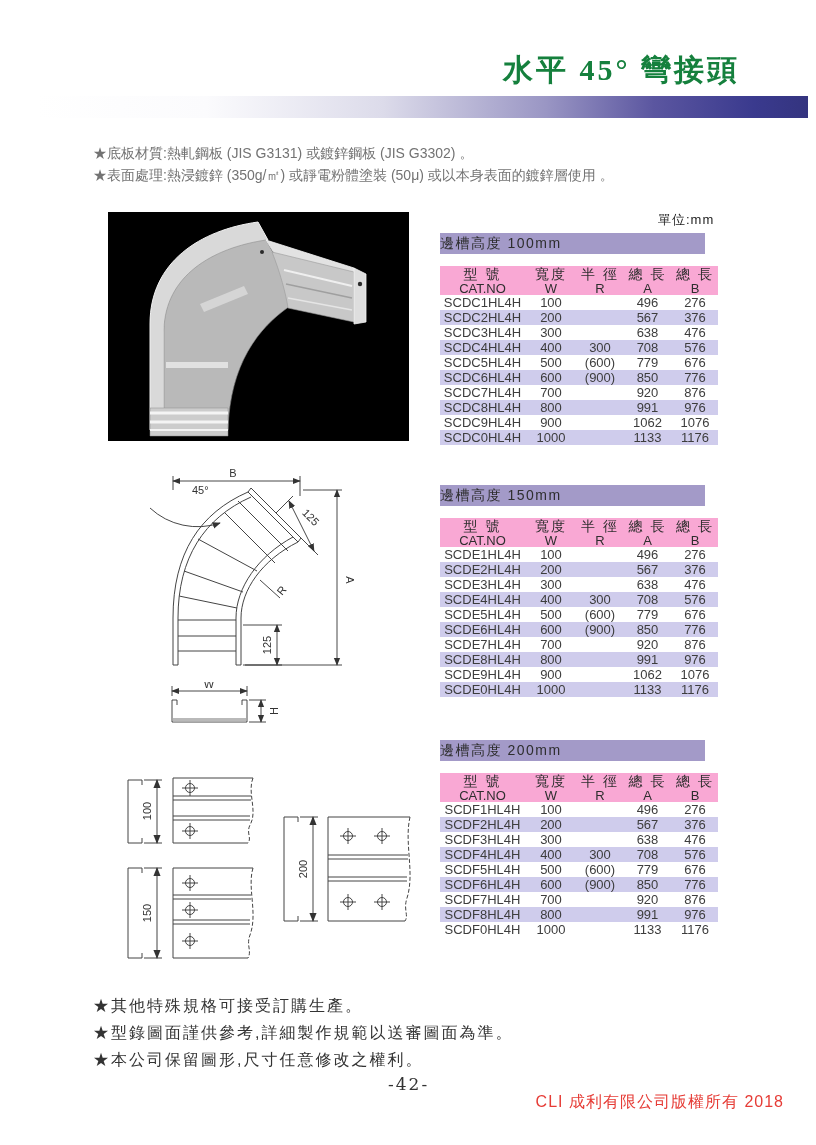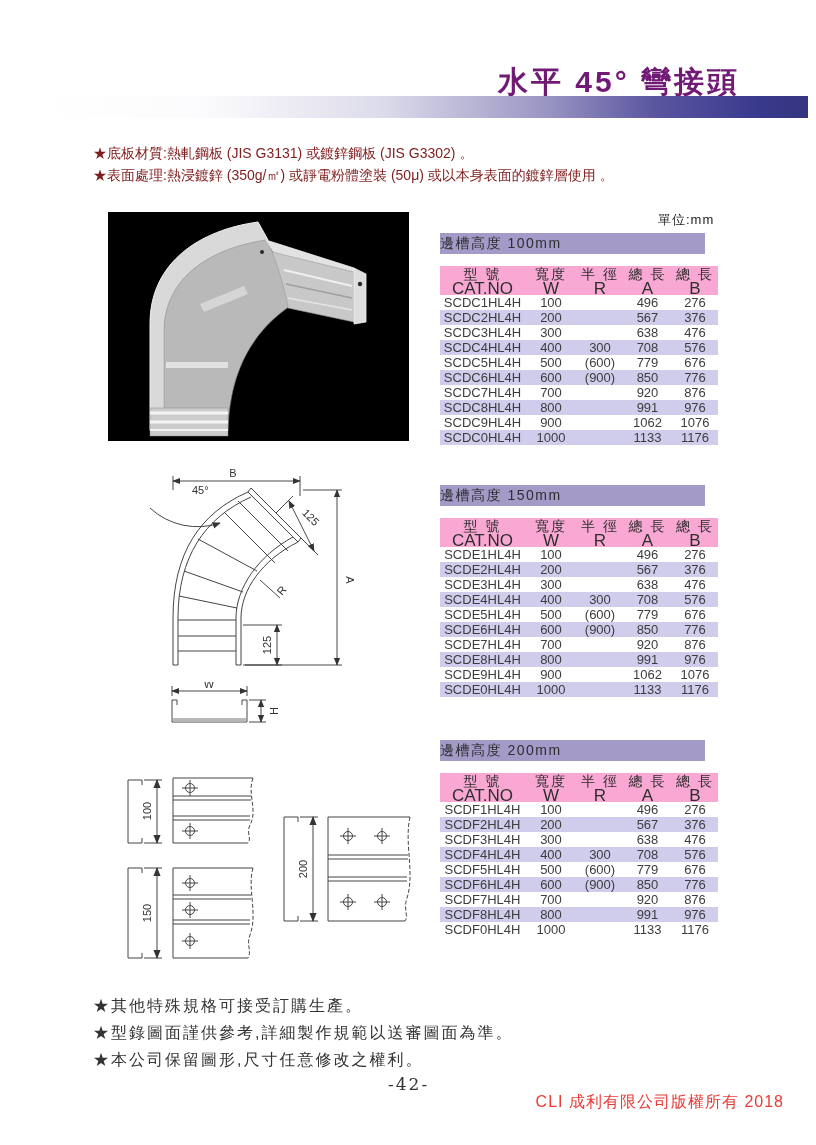--- a/index.html
+++ b/index.html
@@ -1,38 +1,38 @@
 <!DOCTYPE html>
 <html><head>
 <meta charset="utf-8">
 <style>
   html,body{margin:0;padding:0;background:#fff;}
   .page{position:relative;width:816px;height:1145px;background:#ffffff;overflow:hidden;
         font-family:"Liberation Sans",sans-serif;color:#3d3d3d;}
   
-  .title{position:absolute;top:50px;right:76px;font-family:Liberation Sans, sans-serif;
-         font-weight:bold;font-size:30px;letter-spacing:3px;color:#701a75;white-space:nowrap;margin-top:12px;}
+  .title{position:absolute;top:50px;right:76px;font-family:Liberation Serif, serif;
+         font-weight:bold;font-size:30px;letter-spacing:3px;color:#15803d;white-space:nowrap;}
   .gradient-bar{position:absolute;left:36px;top:96px;width:772px;height:22px;
         background:linear-gradient(90deg,#ffffff 0%,#fbfbfd 22%,#dcdbea 45%,#9a96c4 66%,#5b56a0 80%,#3a3a8e 93%,#34347f 100%);}
   
-  .intro-notes{position:absolute;left:93px;top:142px;font-size:14px;line-height:22px;color:#7f1d1d;}
+  .intro-notes{position:absolute;left:93px;top:142px;font-size:14px;line-height:22px;color:#737373;}
   .footer-notes{position:absolute;left:93px;top:980px;font-size:16px;line-height:27px;letter-spacing:2px;color:#333;margin-top:12px;}
   
   .photo{position:absolute;left:108px;top:212px;width:301px;height:229px;background:#000;}
   
   .unit-label{position:absolute;left:658px;top:211px;font-size:13px;color:#222;letter-spacing:1px;}
   
   .banner{position:absolute;left:440px;width:265px;height:21px;line-height:21px;
           background:#a39ac8;color:#2e2e2e;font-size:14px;letter-spacing:1.5px;}
   .spec-table{position:absolute;left:440px;width:278px;border-collapse:collapse;table-layout:fixed;
           font-size:13px;color:#3d3d3d;}
   .spec-table th,.spec-table td{padding:0;text-align:center;font-weight:normal;}
   .spec-table thead th{background:#f9a8d4;height:29px;vertical-align:middle;text-align:center;}
   .spec-table thead .zh{font-size:14px;letter-spacing:2px;line-height:15px;color:#2e2e2e;}
-  .spec-table thead .en{font-size:17px;line-height:13px;color:#2e2e2e;}
+  .spec-table thead .en{font-size:13px;line-height:13px;color:#2e2e2e;}
   .spec-table tbody tr{height:15px;line-height:15px;}
   .spec-table tbody tr:nth-child(even){background:#cfccec;}
   .spec-table th:nth-child(1),.spec-table td:nth-child(1){width:85px;}
   .spec-table th:nth-child(2),.spec-table td:nth-child(2){width:52px;}
   .spec-table th:nth-child(3),.spec-table td:nth-child(3){width:46px;}
   .spec-table th:nth-child(4),.spec-table td:nth-child(4){width:49px;}
   .spec-table th:nth-child(5),.spec-table td:nth-child(5){width:46px;}
   
   .plan-drawing{position:absolute;left:130px;top:468px;}
   .section-drawing{position:absolute;left:130px;top:682px;}

